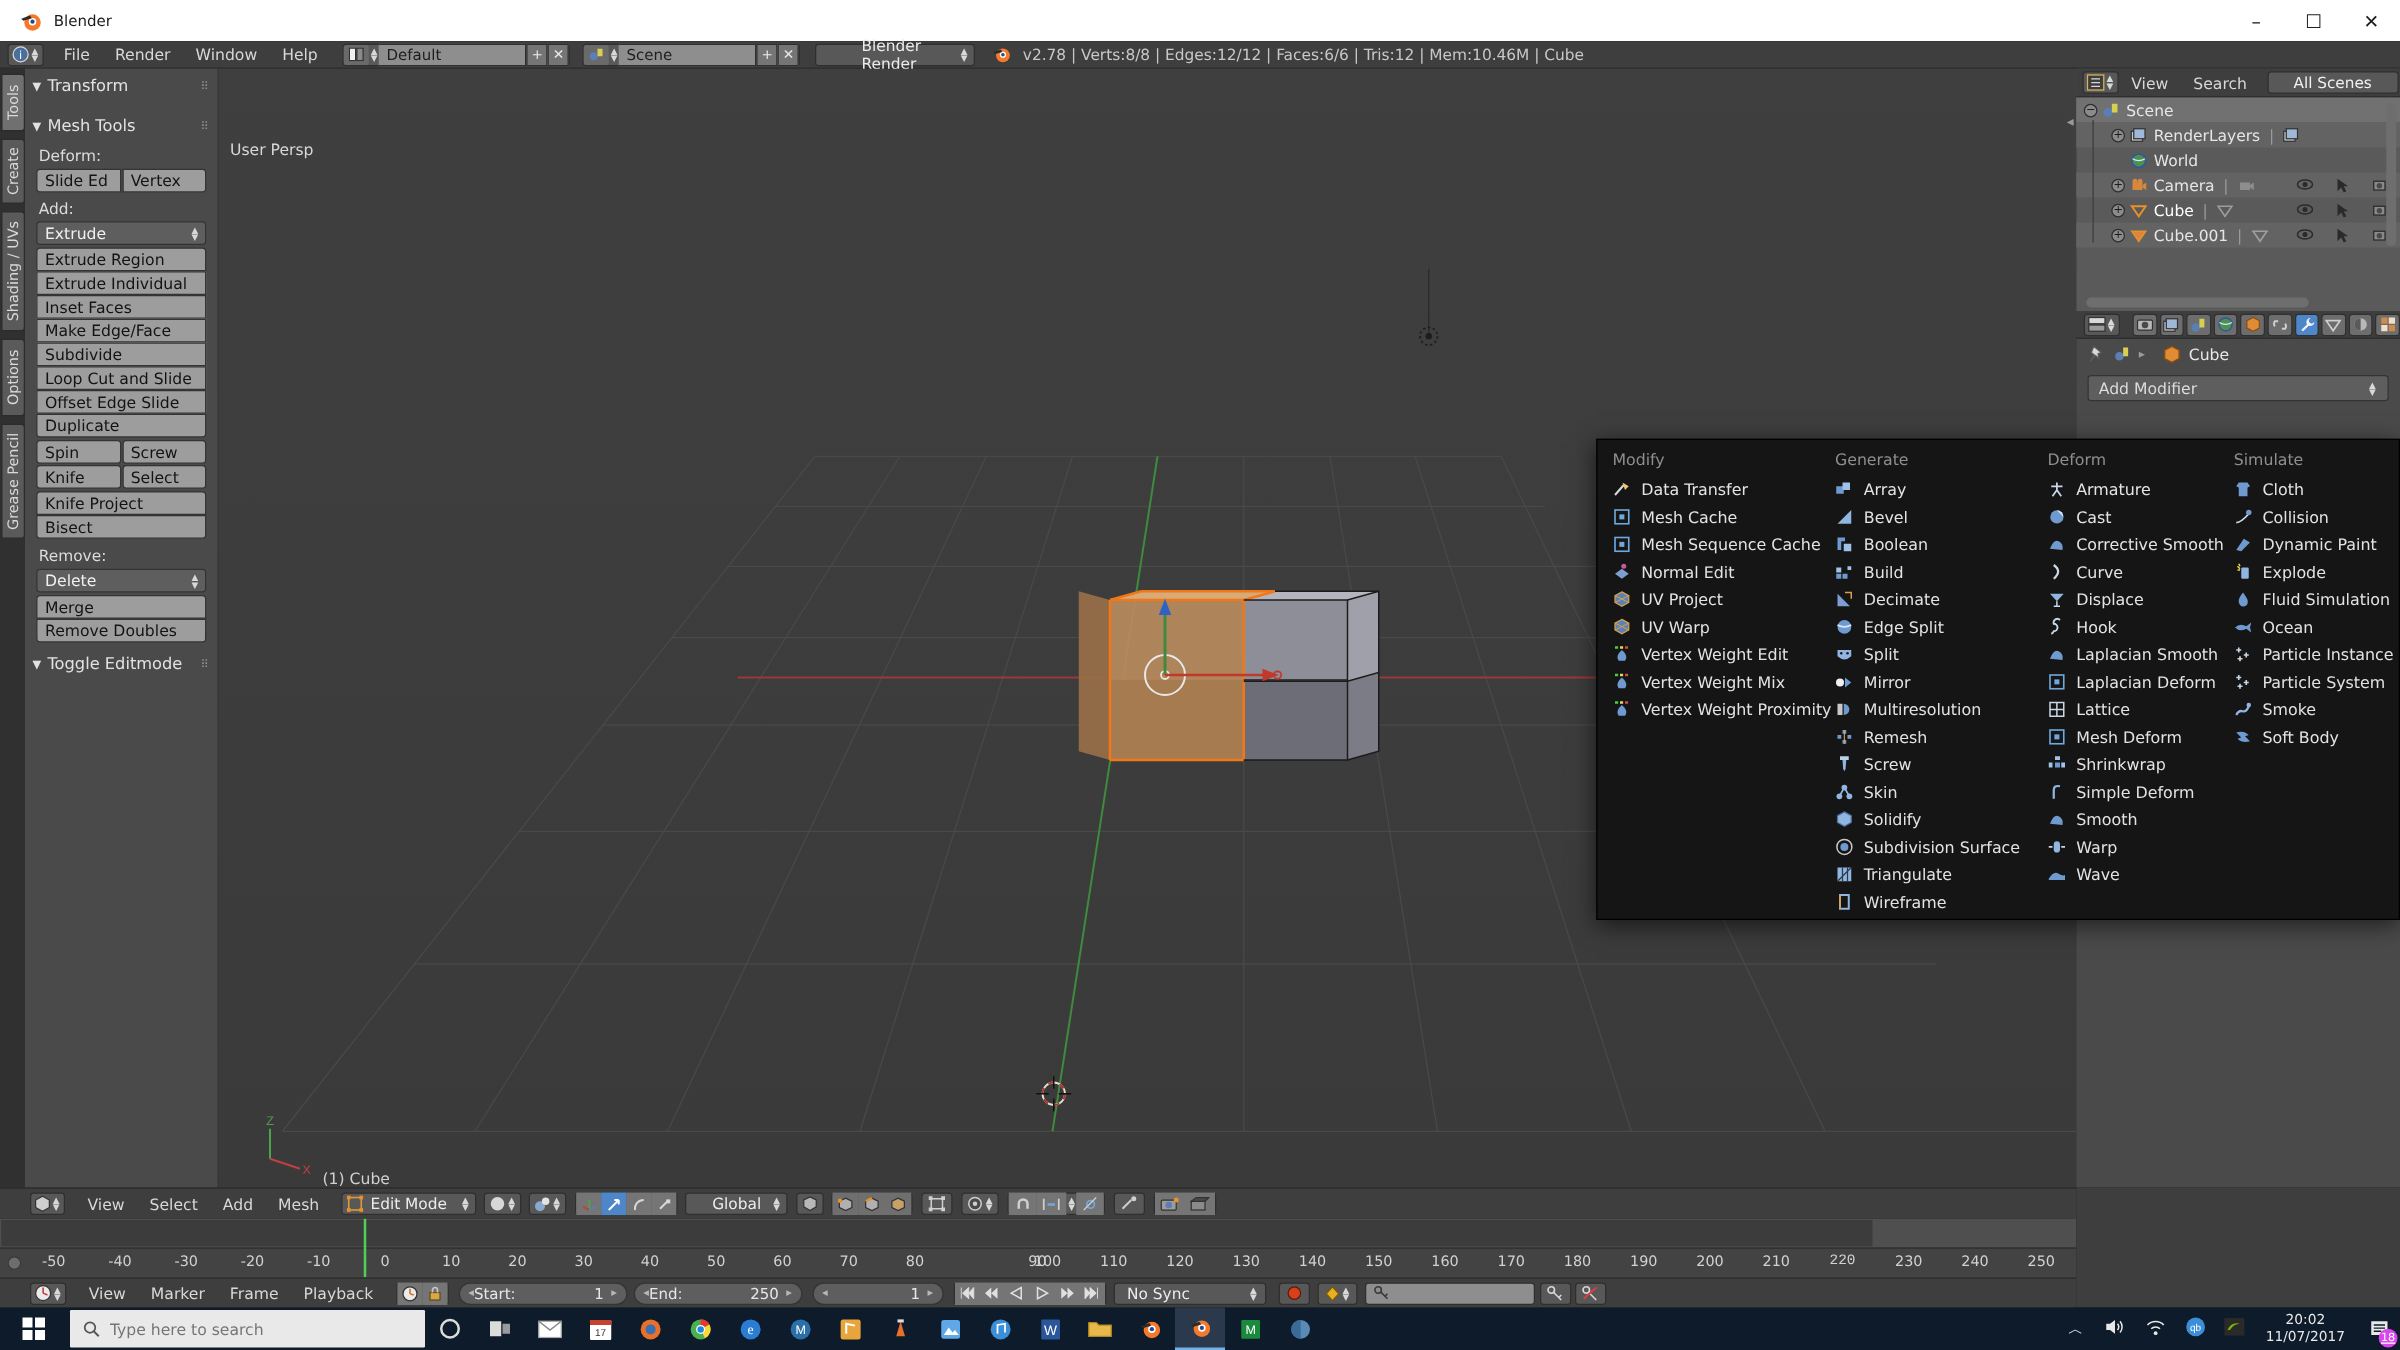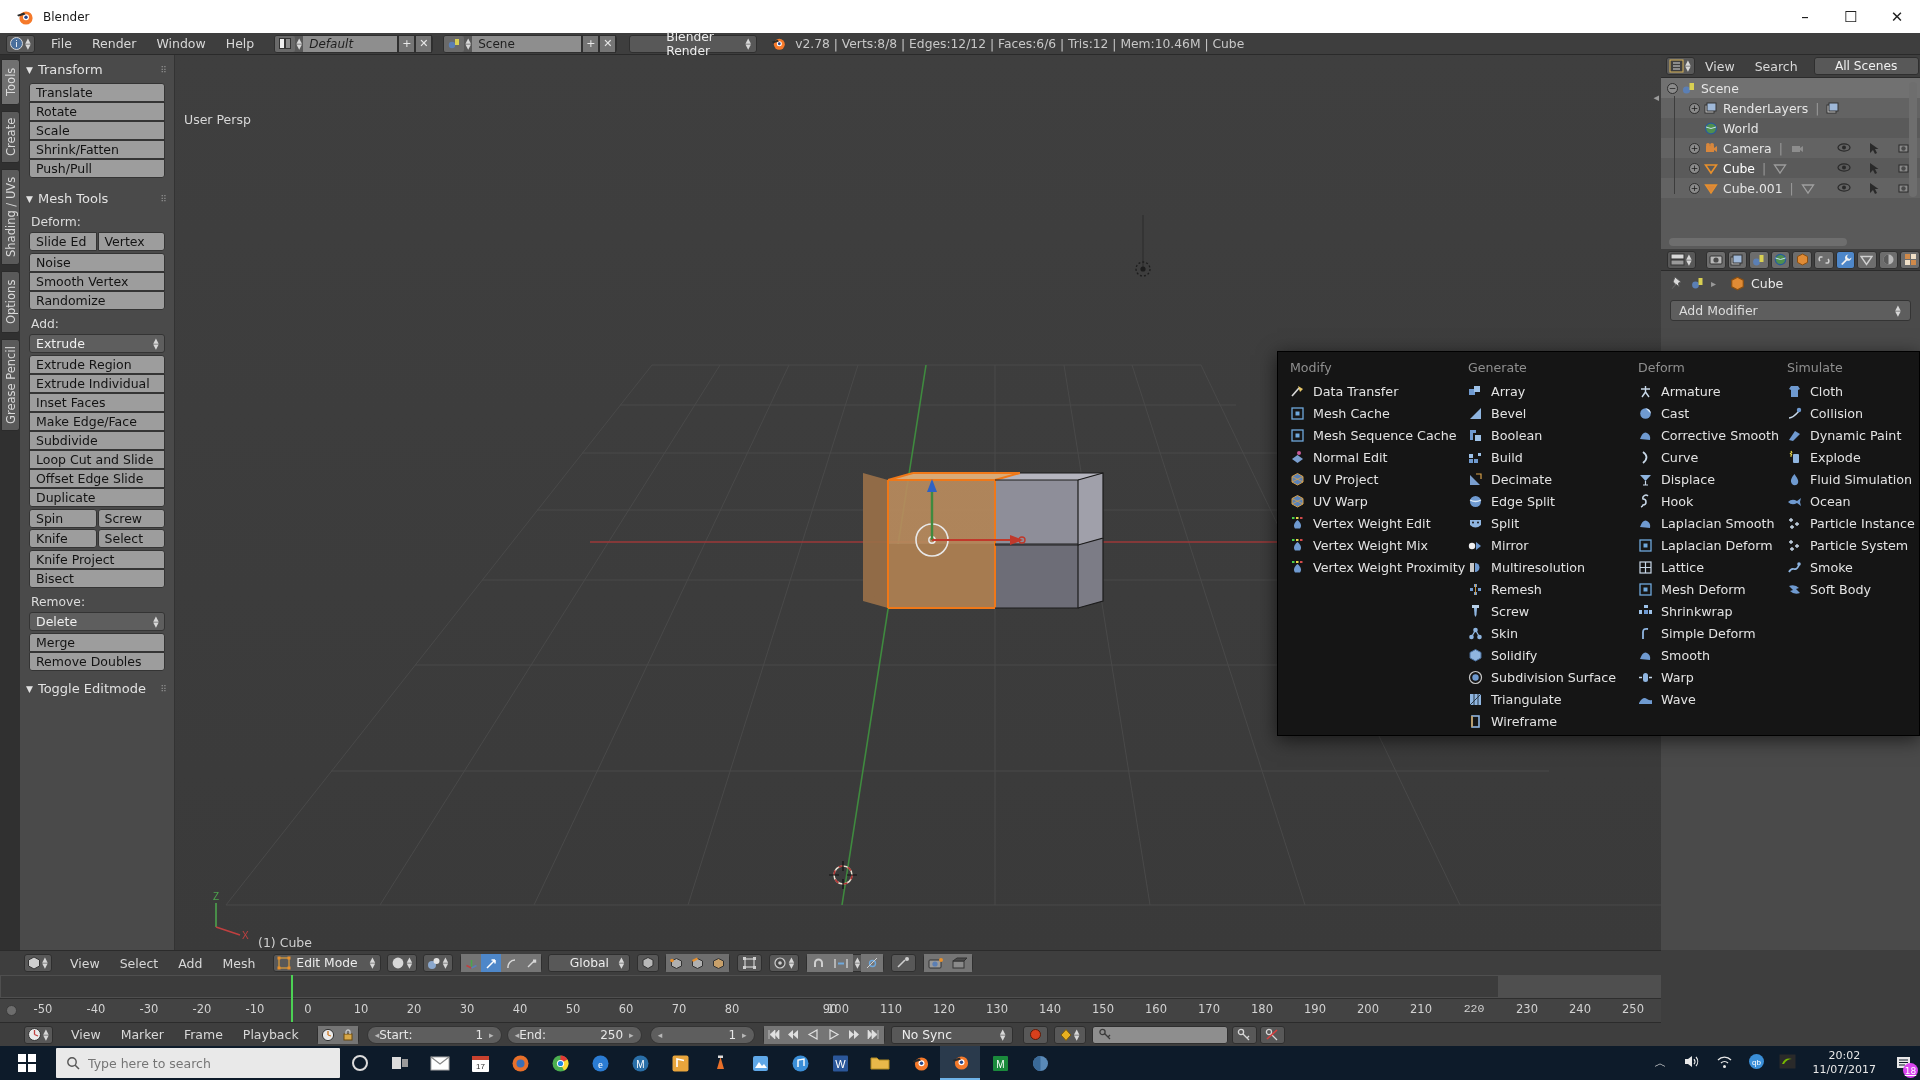--- a/index.html
+++ b/index.html
@@ -203,21 +203,21 @@
     </div>
 
     <div class="edblock" style="margin-left:10px;">
       <div class="edicon">
         <svg width="13" height="11" viewBox="0 0 13 11">
             <rect x="0.5" y="0.5" width="5" height="10" fill="#efefef" stroke="#333"></rect>
             <rect x="6.5" y="0.5" width="5" height="10" fill="#8a8a8a" stroke="#333"></rect>
           </svg>
       </div>
       <span class="spin">▲<br>▼</span>
-      <div class="field" style="width:95px;border-left:none;border-radius:0;font-style:italic;">Default</div>
+      <div class="field" style="width:118px;border-left:none;border-radius:0;">Default</div>
       <div class="sqbtn">+</div>
       <div class="sqbtn">✕</div>
     </div>
 
     <div class="edblock" style="margin-left:10px;">
       <div class="edicon">
         <svg width="13" height="11" viewBox="0 0 13 11">
             <circle cx="4" cy="7" r="3.2" fill="#5b7fb5"></circle>
             <rect x="7" y="1" width="4" height="6" fill="#d8cf52"></rect>
           </svg>
@@ -364,42 +364,30 @@
     <div class="vtab" style="top:216px;height:62px;">Options</div>
     <div class="vtab" style="top:284px;height:92px;">Grease Pencil</div>
   </div>
 
   <div id="toolshelf">
     <div class="panel-head" style="margin-top:3px;">
       <span class="tri">▼</span>
       <span>Transform</span>
       <span class="grip">⠿</span>
     </div>
-    <div class="stack">
-      <div class="tbtn">Translate</div>
-      <div class="tbtn">Rotate</div>
-      <div class="tbtn">Scale</div>
-      <div class="tbtn">Shrink/Fatten</div>
-      <div class="tbtn">Push/Pull</div>
-    </div>
 
     <div class="panel-head" style="margin-top:9px;">
       <span class="tri">▼</span>
       <span>Mesh Tools</span>
       <span class="grip">⠿</span>
     </div>
     <div class="sublabel">Deform:</div>
     <div class="trow">
       <div class="tbtn" style="border-radius:3px 0 0 3px;">Slide Ed</div>
       <div class="tbtn" style="border-radius:0 3px 3px 0;">Vertex</div>
-    </div>
-    <div class="stack">
-      <div class="tbtn">Noise</div>
-      <div class="tbtn">Smooth Vertex</div>
-      <div class="tbtn">Randomize</div>
     </div>
 
     <div class="sublabel">Add:</div>
     <div class="tbtn dark" style="position:relative;">
       <span>Extrude</span>
       <span class="spin" style="position:absolute;right:4px;">▲<br>▼</span>
     </div>
     <div class="stack">
       <div class="tbtn">Extrude Region</div>
       <div class="tbtn">Extrude Individual</div>

